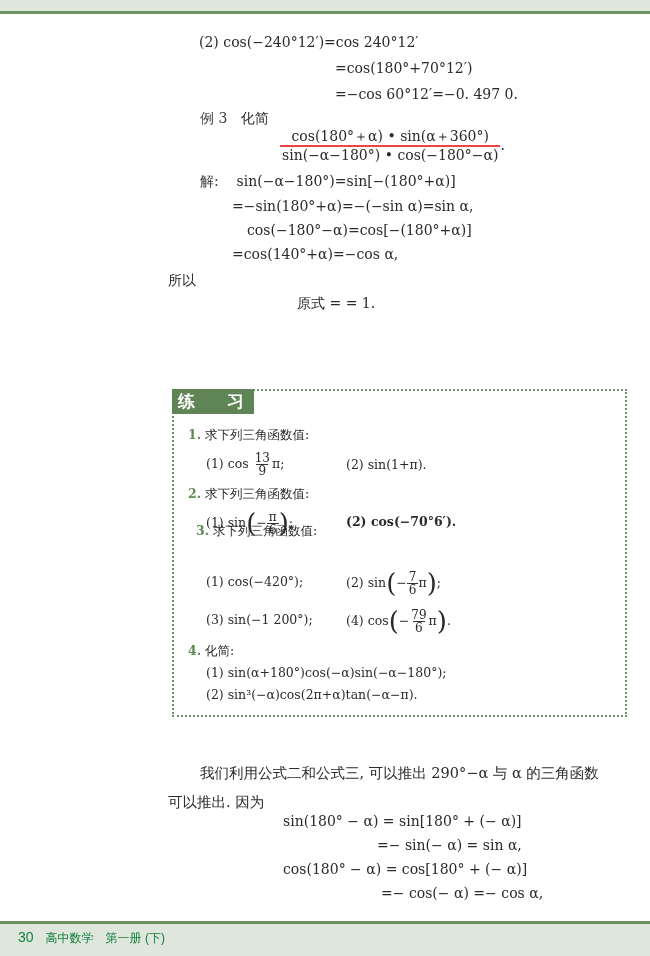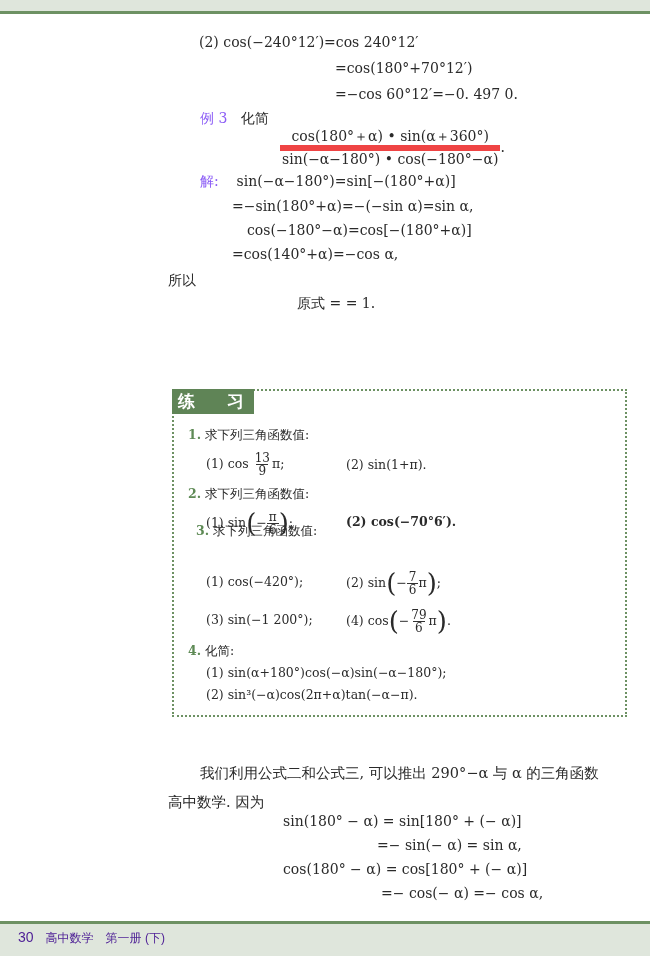--- a/index.html
+++ b/index.html
@@ -4,28 +4,28 @@
 <style>
   * { box-sizing: border-box; margin: 0; padding: 0; }
   html, body { width: 650px; height: 956px; background: #ffffff; overflow: hidden; }
   body { position: relative; font-family: "DejaVu Serif", "Liberation Serif", serif; color: #2a2a2a; font-size: 14px; }
 
   .top-band { position: absolute; left: 0; top: 0; width: 650px; height: 11px; background: #dfe6dc; }
   .top-rule { position: absolute; left: 0; top: 11px; width: 650px; height: 3px; background: #6d9163; }
 
   .bottom-rule { position: absolute; left: 0; top: 921px; width: 650px; height: 3px; background: #6d9163; }
   .bottom-band { position: absolute; left: 0; top: 924px; width: 650px; height: 32px; background: #dfe6dc; }
-  .footer { position: absolute; left: 18px; top: 929px; font-family: "Liberation Sans", "DejaVu Sans", sans-serif; font-size: 12px; color: #4c1d95; display: flex; gap: 12px; align-items: baseline; }
+  .footer { position: absolute; left: 18px; top: 929px; font-family: "Liberation Sans", "DejaVu Sans", sans-serif; font-size: 12px; color: #15803d; display: flex; gap: 12px; align-items: baseline; }
   .footer .pnum { font-size: 14px; }
 
   .line { position: absolute; white-space: nowrap; font-size: 14px; line-height: 18px; }
-  .green { color: #8b5cf6; }
+  .green { color: #404040; }
   .frac { display: inline-flex; flex-direction: column; align-items: center; vertical-align: middle; line-height: 17px; }
   .frac .num { padding: 0 2px; }
-  .frac .den { border-top: 6px solid #ef4444; padding: 0 2px; }
+  .frac .den { border-top: 2px solid #ef4444; padding: 0 2px; }
   .frac.small { font-size: 12px; line-height: 12px; }
   .frac.small .den { border-top: 1px solid #333; }
   .paren { font-size: 26px; line-height: 26px; vertical-align: middle; font-weight: 200; }
 
   .exercise-box { position: absolute; left: 172px; top: 389px; width: 455px; height: 328px;
     border-right: 2px dotted #6d9163; border-bottom: 2px dotted #6d9163; border-left: 2px dotted #6d9163; border-top: 2px dotted #6d9163; }
   .exercise-tag { position: absolute; left: 172px; top: 389px; width: 82px; height: 25px; background: #5f8456; color: #fff;
     font-family: "DejaVu Sans", sans-serif; font-size: 17px; font-weight: bold; display: flex; justify-content: space-between; align-items: center; padding: 0 10px 0 6px; }
   .ex { position: absolute; white-space: nowrap; font-size: 12.5px; line-height: 16px; }
   .ex .qn { color: #5e8a55; font-weight: bold; }
@@ -124,21 +124,21 @@
   <span class="qn">4.</span> <span>化简:</span>
 </div>
 <div class="ex" style="left:206px; top:665px;">
   <span>(1)</span>&nbsp;<span>sin(α+180°)cos(−α)sin(−α−180°);</span>
 </div>
 <div class="ex" style="left:206px; top:687px;">
   <span>(2)</span>&nbsp;<span>sin³(−α)cos(2π+α)tan(−α−π).</span>
 </div>
 
 <div class="line" style="left:200px; top:764px; font-size:14.5px;">我们利用公式二和公式三, 可以推出 290°−α 与 α 的三角函数</div>
-<div class="line" style="left:168px; top:793px; font-size:14.5px;">高中数学. 因为</div>
+<div class="line" style="left:168px; top:793px; font-size:14.5px;">可以推出. 因为</div>
 <div class="line" style="left:283px; top:812px;">sin(180° − α) = sin[180° + (− α)]</div>
 <div class="line" style="left:377px; top:836px;">=− sin(− α) = sin α,</div>
 <div class="line" style="left:283px; top:860px;">cos(180° − α) = cos[180° + (− α)]</div>
 <div class="line" style="left:381px; top:884px;">=− cos(− α) =− cos α,</div>
 
 <div class="bottom-rule"></div>
 <div class="bottom-band"></div>
 <div class="footer">
   <span class="pnum">30</span>
   <span>高中数学</span>

